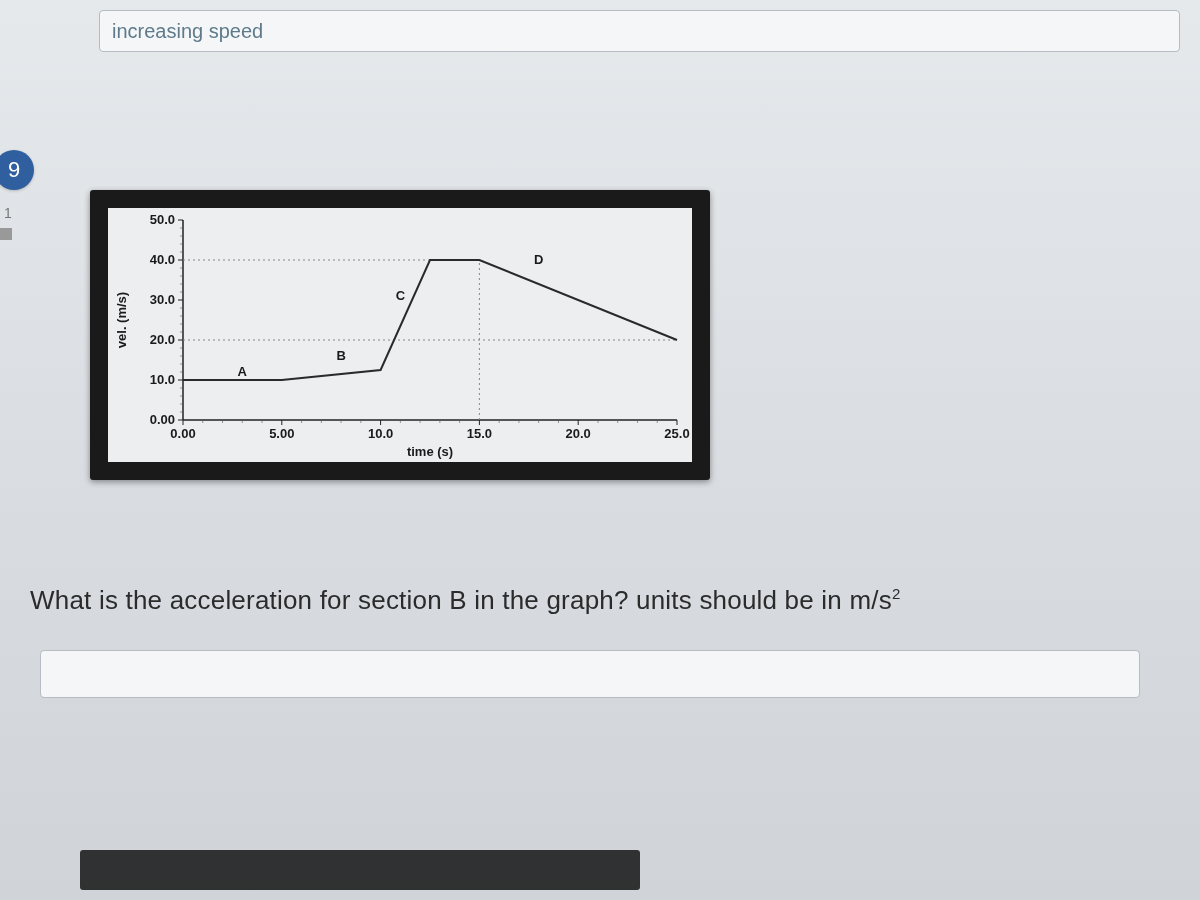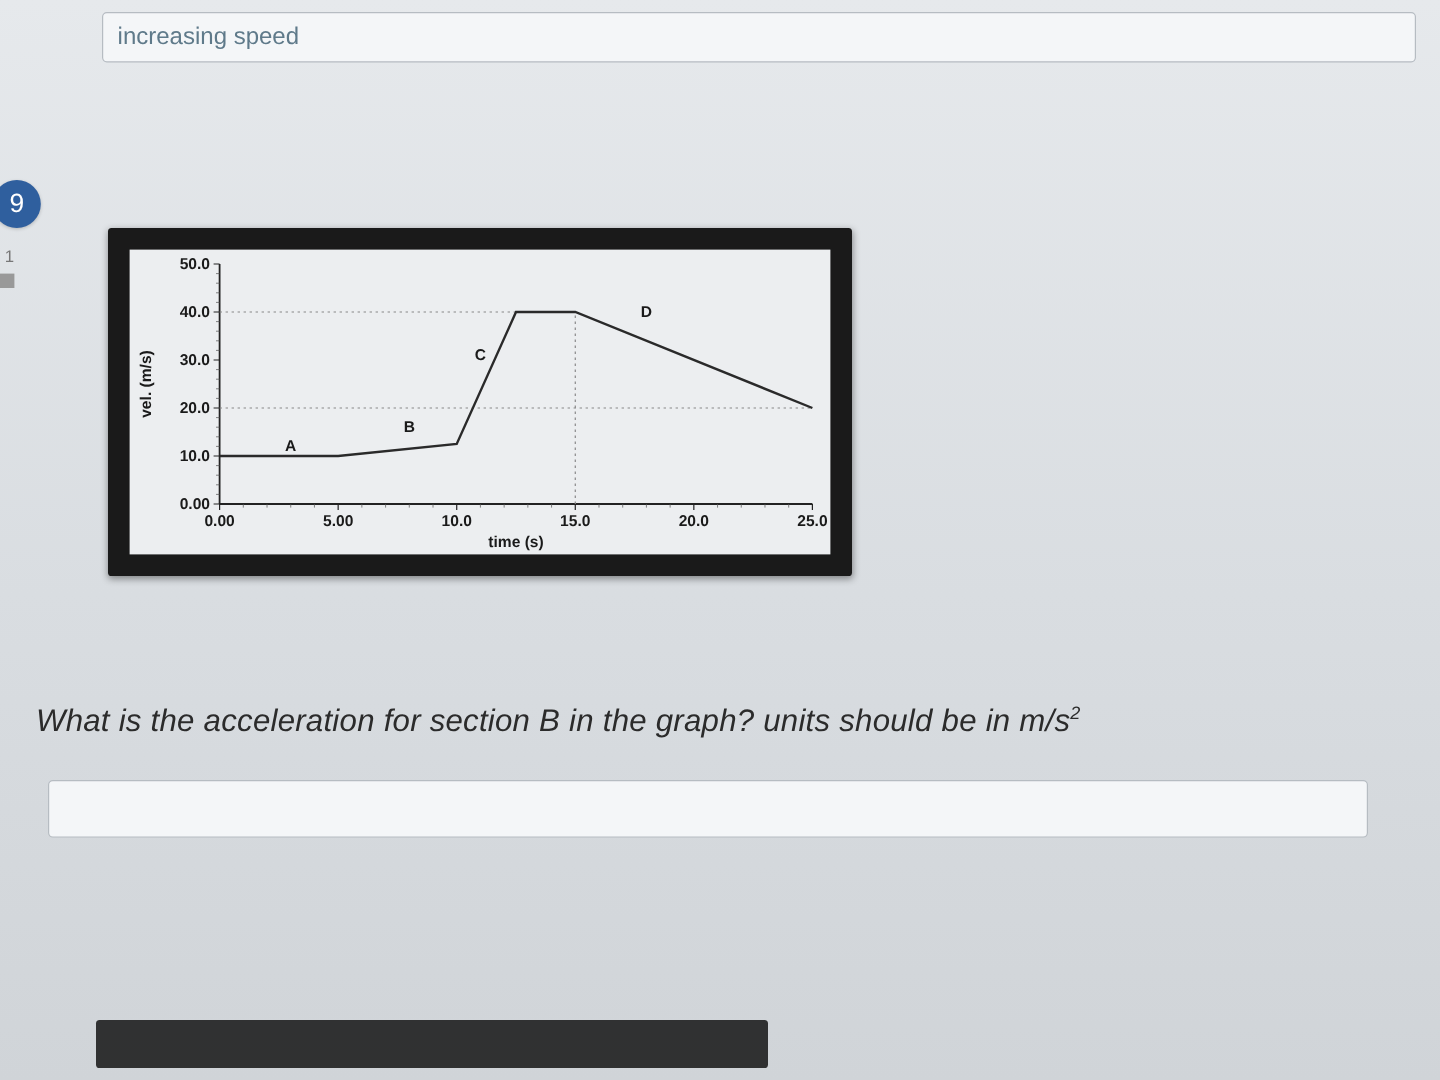--- a/index.html
+++ b/index.html
@@ -3,35 +3,35 @@
 <meta charset="utf-8">
 <style>
   html,body{margin:0;padding:0;width:1200px;height:900px;font-family:"Segoe UI",Arial,sans-serif;background:#e8eaed;color:#333;}
   .page{position:relative;width:1200px;height:900px;background:linear-gradient(180deg,#e6e9ec 0%,#d9dde1 55%,#d0d4d8 100%);}
   
   .gutter{position:absolute;left:0;top:0;width:60px;height:100%;}
   .qnum{position:absolute;left:-6px;top:150px;width:40px;height:40px;border-radius:50%;background:#2f5f9e;color:#fff;display:flex;align-items:center;justify-content:center;font-size:22px;font-weight:500;box-shadow:0 1px 3px rgba(0,0,0,.2);}
   .gmark1{position:absolute;left:4px;top:205px;font-size:14px;color:#777;}
   .gmark2{position:absolute;left:0;top:228px;width:12px;height:12px;background:#999;}
   
-  .topbar{position:absolute;left:85px;top:10px;right:20px;height:40px;border:1px solid #b6bcc2;border-radius:4px;background:#f4f6f8;display:flex;align-items:center;padding:0 12px;color:#5f7a8a;font-size:20px;}
+  .topbar{position:absolute;left:99px;top:10px;right:20px;height:40px;border:1px solid #b6bcc2;border-radius:4px;background:#f4f6f8;display:flex;align-items:center;padding:0 12px;color:#5f7a8a;font-size:20px;}
   
   .graphcard{position:absolute;left:90px;top:190px;width:620px;height:290px;background:#1a1a1a;border-radius:3px;box-shadow:0 2px 6px rgba(0,0,0,.4);}
   .graphinner{position:absolute;left:18px;top:18px;right:18px;bottom:18px;background:#eceef0;}
   svg{display:block;}
   .axis{stroke:#222;stroke-width:1.5;}
   .tick{stroke:#222;stroke-width:1;}
   .minortick{stroke:#555;stroke-width:.6;}
   .dots{stroke:#888;stroke-width:1;stroke-dasharray:2 3;fill:none;}
   .series{stroke:#2a2a2a;stroke-width:2;fill:none;}
   .plttxt{font:13px Arial;fill:#1a1a1a;font-weight:600;}
   .axtxt{font:13px Arial;fill:#1a1a1a;font-weight:600;}
   .ylbl{font:13px Arial;fill:#1a1a1a;font-weight:600;}
   
-  .question{position:absolute;left:30px;top:585px;right:40px;font-size:26px;color:#2b2b2b;letter-spacing:.2px;font-style:italic;}
+  .question{position:absolute;left:30px;top:585px;right:40px;font-size:26px;color:#2b2b2b;letter-spacing:.2px;}
   .question sup{font-size:15px;}
   
   .answer{position:absolute;left:40px;top:650px;right:60px;height:48px;border:1px solid #b6bcc2;border-radius:4px;background:#f4f6f8;padding:8px 12px;font-size:18px;color:#333;box-sizing:border-box;}
   
   .darkstrip{position:absolute;left:80px;bottom:10px;width:560px;height:40px;background:#141414;border-radius:3px;opacity:.85;}
 </style>
 </head>
 <body>
 
 <div class="page">

